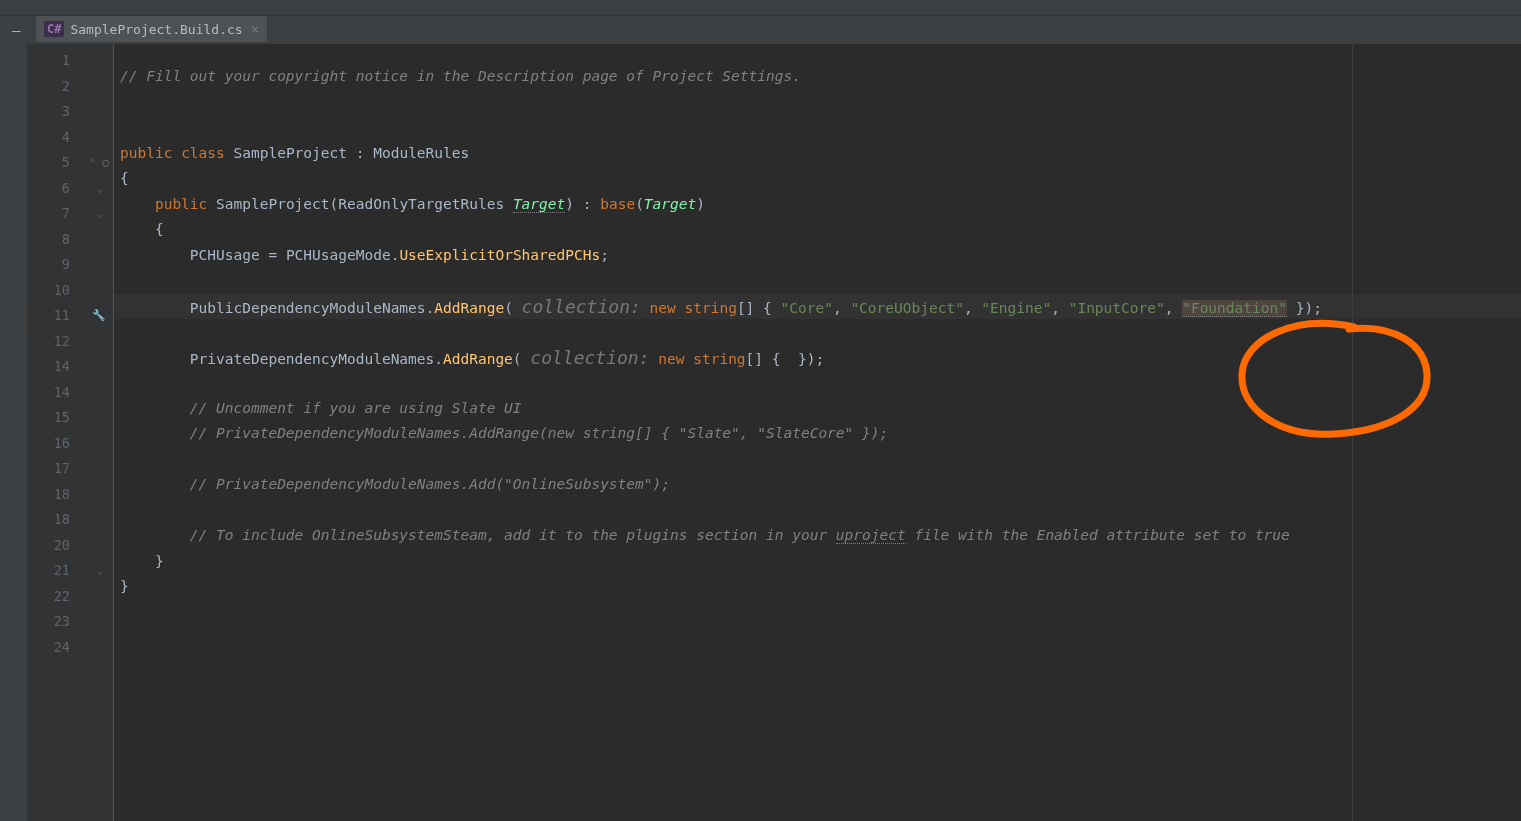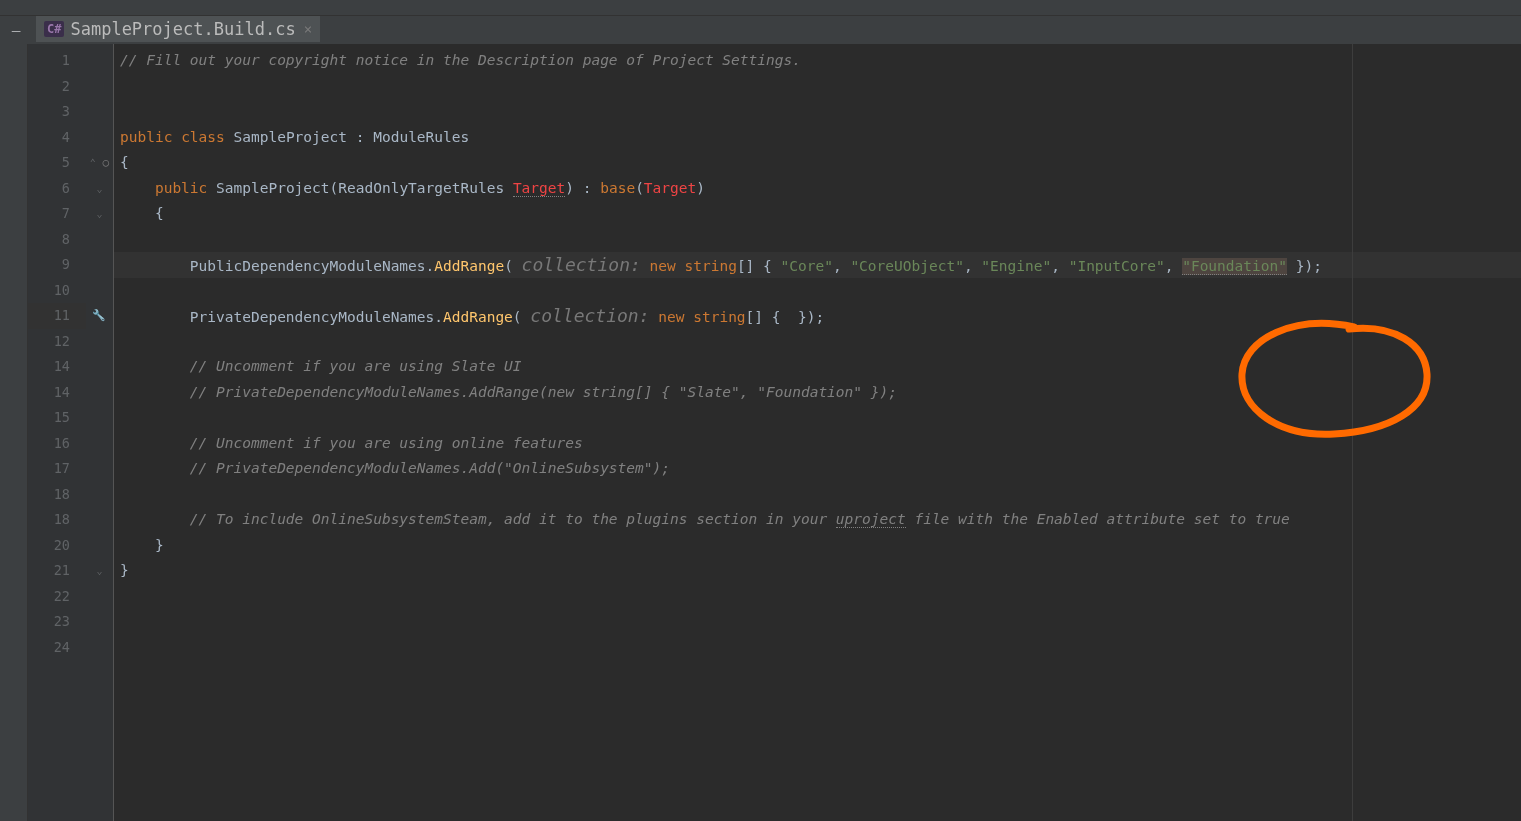--- a/index.html
+++ b/index.html
@@ -47,21 +47,21 @@
   color: #9876aa;
   font-weight: bold;
   font-size: 12px;
   margin-right: 6px;
   background: #3a2e4a;
   padding: 1px 3px;
   border-radius: 2px;
 }
 .tab-name {
   color: #bbbbbb;
-  font-size: 17px;
+  font-size: 13px;
 }
 .tab-close {
   margin-left: 8px;
   color: #7a7a7a;
   font-size: 14px;
   cursor: pointer;
 }
 .editor-area {
   display: flex;
   height: calc(100% - 44px);
@@ -99,40 +99,40 @@
 .marker-row {
   height: 25.5px;
   display: flex;
   align-items: center;
   justify-content: center;
   color: #787878;
   font-size: 11px;
 }
 .code-area {
   flex: 1;
-  padding-top: 4px;
+  padding-top: 20px;
   position: relative;
 }
 .code-line {
   height: 25.5px;
   line-height: 25.5px;
   white-space: pre;
   padding-left: 6px;
 }
 .code-line.highlighted {
   background: #323232;
 }
 .c-comment { color: #808080; font-style: italic; }
 .c-keyword { color: #cc7832; }
 .c-type { color: #a9b7c6; }
 .c-class { color: #a9b7c6; }
 .c-method { color: #ffc66d; }
 .c-string { color: #6a8759; }
 .c-punct { color: #a9b7c6; }
-.c-param { color: #ef4444; }
+.c-param { color: #86efac; font-style: italic; }
 .c-hint { color: #787878; font-style: italic; font-size: 18px; }
 .c-wavy { border-bottom: 1px dotted #808080; }
 .c-highlight { background: #4e4540; }
 .right-margin {
   position: absolute;
   top: 0;
   bottom: 0;
   left: 1238px;
   width: 1px;
   background: #3d3d3d;
@@ -242,29 +242,29 @@
   <div class="code-area">
     <div class="right-margin"></div>
 
     <div class="code-line"><span class="c-comment">// Fill out your copyright notice in the Description page of Project Settings.</span></div>
     <div class="code-line"></div>
     <div class="code-line"></div>
     <div class="code-line"><span class="c-keyword">public</span> <span class="c-keyword">class</span> <span class="c-class">SampleProject</span> : <span class="c-class">ModuleRules</span></div>
     <div class="code-line"><span class="c-punct">{</span></div>
     <div class="code-line">    <span class="c-keyword">public</span> <span class="c-class">SampleProject</span>(<span class="c-type">ReadOnlyTargetRules</span> <span class="c-param c-wavy">Target</span>) : <span class="c-keyword">base</span>(<span class="c-param">Target</span>)</div>
     <div class="code-line">    <span class="c-punct">{</span></div>
+    <div class="code-line">        <span class="c-type">PCHUsage</span> = <span class="c-type">PCHUsageMode</span>.<span class="c-method">UseExplicitOrSharedPCHs</span>;</div>
     <div class="code-line"></div>
     <div class="code-line highlighted">        <span class="c-type">PublicDependencyModuleNames</span>.<span class="c-method">AddRange</span>( <span class="c-hint">collection:</span> <span class="c-keyword">new</span> <span class="c-keyword">string</span>[] { <span class="c-string">"Core"</span>, <span class="c-string">"CoreUObject"</span>, <span class="c-string">"Engine"</span>, <span class="c-string">"InputCore"</span>, <span class="c-string c-wavy c-highlight">"Foundation"</span> });</div>
     <div class="code-line"></div>
     <div class="code-line">        <span class="c-type">PrivateDependencyModuleNames</span>.<span class="c-method">AddRange</span>( <span class="c-hint">collection:</span> <span class="c-keyword">new</span> <span class="c-keyword">string</span>[] {  });</div>
     <div class="code-line"></div>
     <div class="code-line">        <span class="c-comment">// Uncomment if you are using Slate UI</span></div>
-    <div class="code-line">        <span class="c-comment">// PrivateDependencyModuleNames.AddRange(new string[] { "Slate", "Foundation" });</span></div>
-    <div class="code-line"></div>
-    <div class="code-line">        <span class="c-comment">// Uncomment if you are using online features</span></div>
+    <div class="code-line">        <span class="c-comment">// PrivateDependencyModuleNames.AddRange(new string[] { "Slate", "SlateCore" });</span></div>
+    <div class="code-line"></div>
     <div class="code-line">        <span class="c-comment">// PrivateDependencyModuleNames.Add("OnlineSubsystem");</span></div>
     <div class="code-line"></div>
     <div class="code-line">        <span class="c-comment"><span>// To include OnlineSubsystemSteam, add it to the plugins section in your </span><span class="c-wavy">uproject</span><span> file with the Enabled attribute set to true</span></span></div>
     <div class="code-line">    <span class="c-punct">}</span></div>
     <div class="code-line"><span class="c-punct">}</span></div>
     <div class="code-line"></div>
 
     <div class="circle-annotation">
       <svg viewBox="0 0 200 125">
         <path d="M 120 8 C 60 -5, 10 20, 8 55 C 6 90, 45 118, 100 115 C 155 112, 195 90, 193 55 C 191 25, 160 5, 115 10" fill="none" stroke="#ff6a00" stroke-width="7" stroke-linecap="round"></path>

